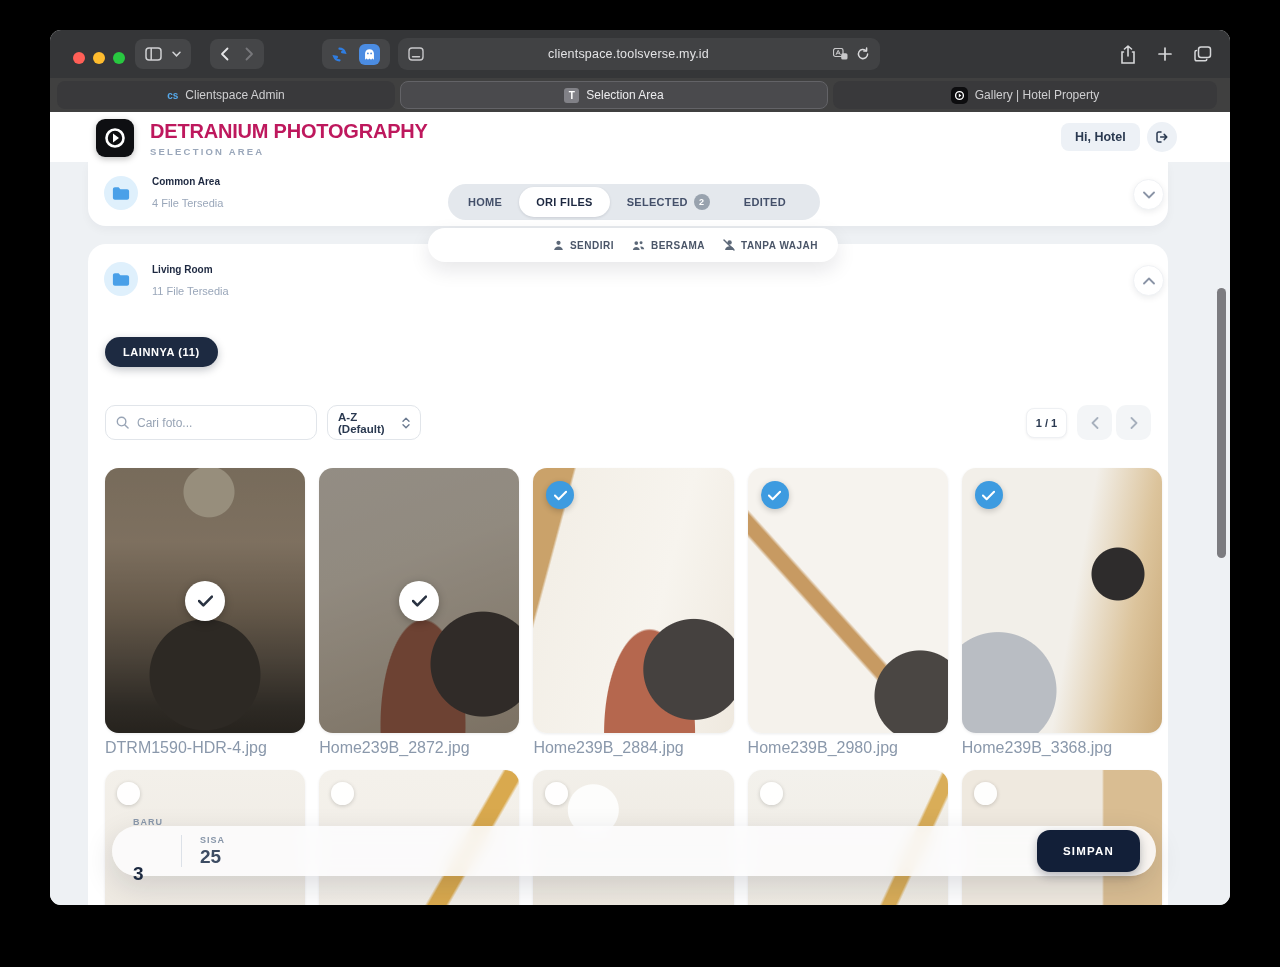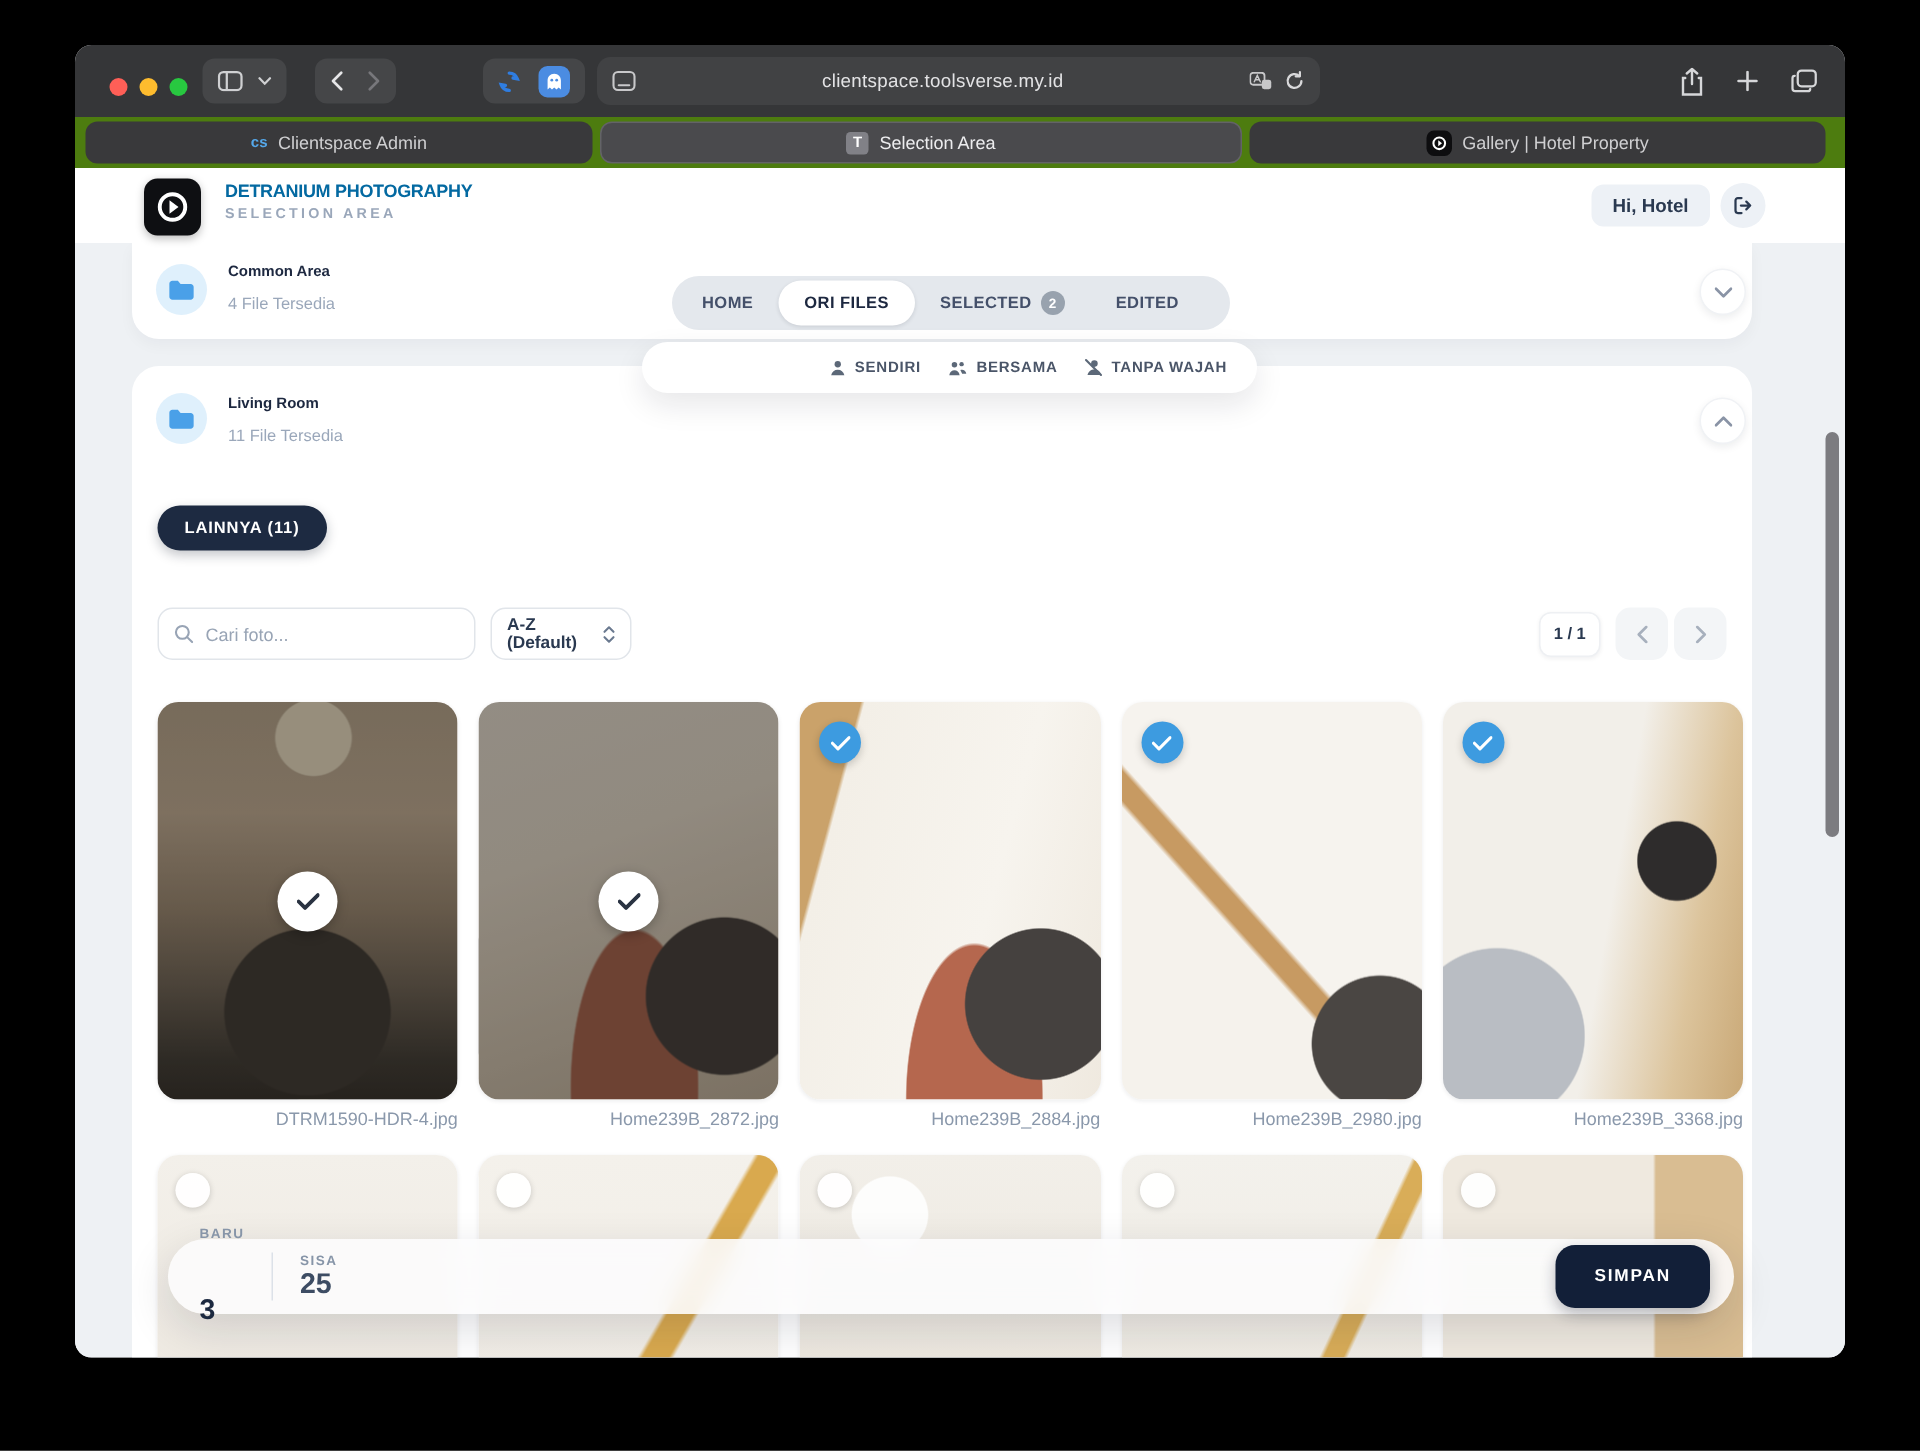--- a/index.html
+++ b/index.html
@@ -18,38 +18,38 @@
   .tb-btn { display:flex; align-items:center; justify-content:center; color:#d6d7d9; }
   .side-group { position:absolute; left:85px; }
   .icon-svg { display:block; }
   .urlbar { position:absolute; left:348px; top:8px; width:482px; height:32px; background:#414244; border-radius:9px;
     display:flex; align-items:center; padding:0 10px; }
   .url-text { flex:1; text-align:center; color:#e3e3e5; font-size:12.5px; letter-spacing:.2px; }
   .url-right { display:flex; align-items:center; gap:8px; }
   .right-cluster { position:absolute; right:18px; display:flex; align-items:center; gap:22px; color:#d6d7d9; }
 
   
-  .tabstrip { height:34px; background:#4d7c0f; display:flex; align-items:center; gap:5px; padding:0 13px 0 7px; }
+  .tabstrip { height:34px; background:#404040; display:flex; align-items:center; gap:5px; padding:0 13px 0 7px; }
   .tab { height:28px; border-radius:8px; background:#39393b; display:flex; align-items:center; justify-content:center; gap:7px;
     color:#cfcfd1; font-size:12px; }
   .tab.active { background:#4a4a4d; border:1px solid #636367; color:#ececee; }
   .tab1{ width:338px;} .tab2{ width:428px;} .tab3{ width:384px;}
   .fav-cs { color:#55a8ea; font-size:10px; font-weight:700; }
   .fav-t { width:15px; height:15px; border-radius:3px; background:#818187; color:#fff; font-size:10px; font-weight:700;
     display:flex; align-items:center; justify-content:center; }
   .fav-d { width:17px; height:17px; border-radius:5px; background:#0d0d0f; display:flex; align-items:center; justify-content:center; }
 
   
   .page { position:relative; height:793px; background:#eef1f4; overflow:hidden; }
 
   .site-header { position:absolute; left:0; top:0; width:100%; height:50px; background:#fff; z-index:4; }
   .app-logo { position:absolute; left:46px; top:7px; width:38px; height:38px; border-radius:9px; background:#0e0f12;
     display:flex; align-items:center; justify-content:center; box-shadow:0 2px 6px rgba(0,0,0,.25); }
   .brand { position:absolute; left:100px; top:8px; }
-  .brand-title { font-size:12px; font-weight:800; color:#0369a1; letter-spacing:-.2px; }
+  .brand-title { font-size:20px; font-weight:800; color:#be185d; letter-spacing:-.2px; }
   .brand-sub { font-size:9.5px; font-weight:700; color:#9aa7ba; letter-spacing:2.2px; margin-top:3px; }
   .greet-chip { position:absolute; left:1011px; top:11px; height:28px; padding:0 14px; background:#edf1f6; border-radius:8px;
     display:flex; align-items:center; font-size:12.5px; font-weight:700; color:#2a3950; }
   .logout-btn { position:absolute; left:1097px; top:10px; width:30px; height:30px; border-radius:50%; background:#edf1f6;
     display:flex; align-items:center; justify-content:center; color:#2a3950; }
 
   
   .card { position:absolute; left:38px; width:1080px; background:#fff; }
   .common-card { top:50px; height:64px; border-radius:0 0 18px 18px; box-shadow:0 4px 10px rgba(16,24,40,.04); z-index:2; }
   .living-card { top:132px; height:690px; border-radius:18px; z-index:1; }
@@ -93,21 +93,21 @@
   .pg-btn { position:absolute; top:161px; width:35px; height:35px; border-radius:10px; background:#f3f5f7;
     display:flex; align-items:center; justify-content:center; color:#a7b0bd; }
   .pg-prev{ left:989px; } .pg-next{ left:1028px; }
 
   
   .grid { position:absolute; left:17px; width:1057px; display:grid; grid-template-columns:repeat(5,1fr); gap:14px; }
   .grid-r1 { top:224px; }
   .grid-names { top:495px; }
   .grid-r2 { top:526px; }
   .tile { position:relative; height:265px; border-radius:14px; overflow:hidden; box-shadow:0 1px 3px rgba(16,24,40,.08); }
-  .fname { text-align:right; font-size:12px; color:#8a98ab; }
+  .fname { text-align:left; font-size:16px; color:#8a98ab; }
   .dim { position:absolute; inset:0; background:rgba(28,24,20,.42); }
   .lock-check { position:absolute; left:50%; top:50%; transform:translate(-50%,-50%); width:40px; height:40px; border-radius:50%;
     background:#fff; display:flex; align-items:center; justify-content:center; color:#2a3342; box-shadow:0 2px 8px rgba(0,0,0,.25); }
   .blue-check { position:absolute; left:13px; top:13px; width:28px; height:28px; border-radius:50%; background:#3d9be0;
     display:flex; align-items:center; justify-content:center; color:#fff; box-shadow:0 2px 6px rgba(0,0,0,.2); }
   .empty-check { position:absolute; left:12px; top:12px; width:23px; height:23px; border-radius:50%;
     background:rgba(255,255,255,.94); box-shadow:0 1px 4px rgba(0,0,0,.18); }
 
   
   .ph1 { background:

